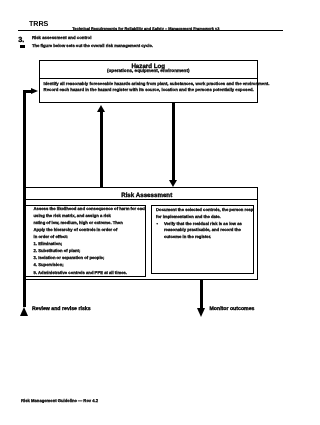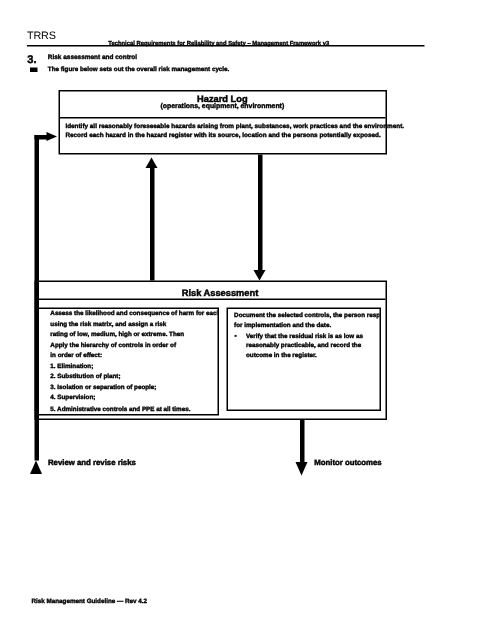--- a/index.html
+++ b/index.html
@@ -1,21 +1,21 @@
 <!DOCTYPE html>
 <html><head>
 <meta charset="utf-8">
 <style>
 html,body{margin:0;padding:0;}
 body{width:300px;height:425px;background:#ffffff;font-family:"Liberation Sans",sans-serif;color:#000;overflow:hidden;
   -webkit-font-smoothing:antialiased;text-rendering:geometricPrecision;}
 .page{position:relative;width:300px;height:425px;overflow:hidden;transform:translateZ(0);}
 
 
-.hdr-logo{position:absolute;left:18px;top:19.6px;font-size:7.2px;font-weight:normal;
+.hdr-logo{position:absolute;left:29px;top:19.6px;font-size:7.2px;font-weight:bold;
   letter-spacing:-0.1px;line-height:7.2px;font-family:"Liberation Sans",sans-serif;}
 .hdr-right{position:absolute;left:72.2px;top:26.6px;font-size:3.9px;line-height:4.3px;-webkit-text-stroke:0.22px #000;font-weight:bold;
   text-align:left;white-space:nowrap;letter-spacing:0.01px;}
 .hdr-rule{position:absolute;left:17.8px;top:30.2px;width:265px;height:0.9px;background:#000;}
 
 
 .sec-num{position:absolute;left:18.2px;top:35.6px;font-size:7.4px;font-weight:bold;line-height:7.6px;-webkit-text-stroke:0.3px #000;}
 .sec-title{position:absolute;left:31.9px;top:35.9px;font-size:4.3px;font-weight:bold;line-height:4.6px;white-space:nowrap;-webkit-text-stroke:0.25px #000;}
 .bul-dot{position:absolute;left:20.4px;top:45px;width:5px;height:2.9px;background:#000;font-size:0;line-height:0;}
 .bul-text{position:absolute;left:31.9px;top:44.1px;font-size:4.2px;line-height:4.6px;white-space:nowrap;font-weight:bold;-webkit-text-stroke:0.25px #000;}

